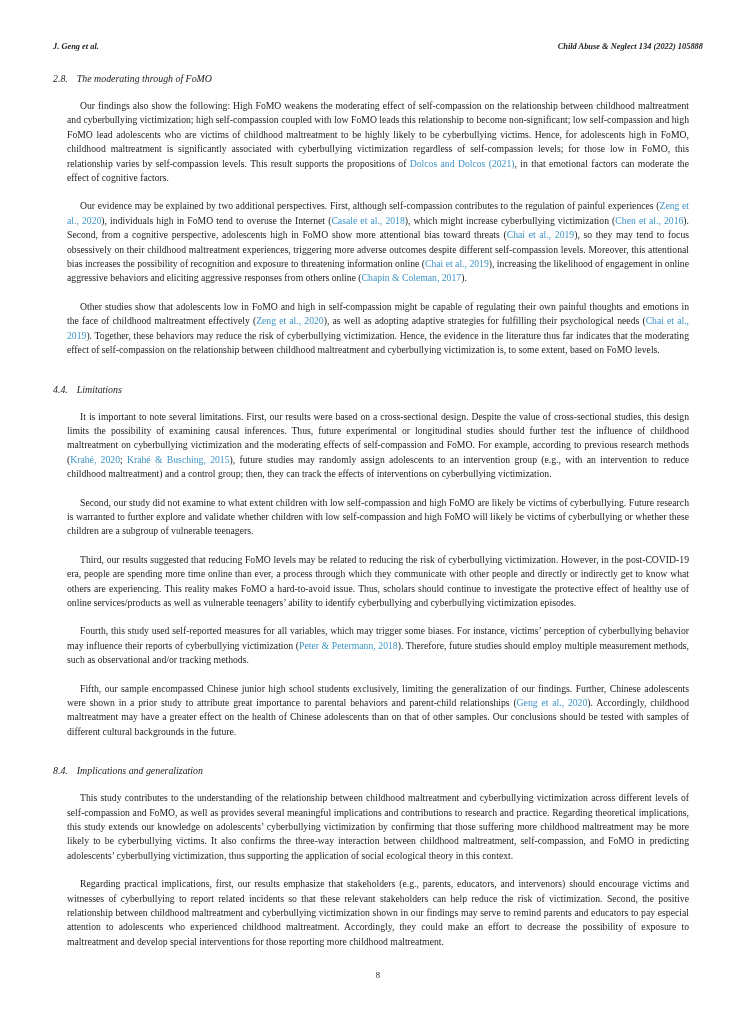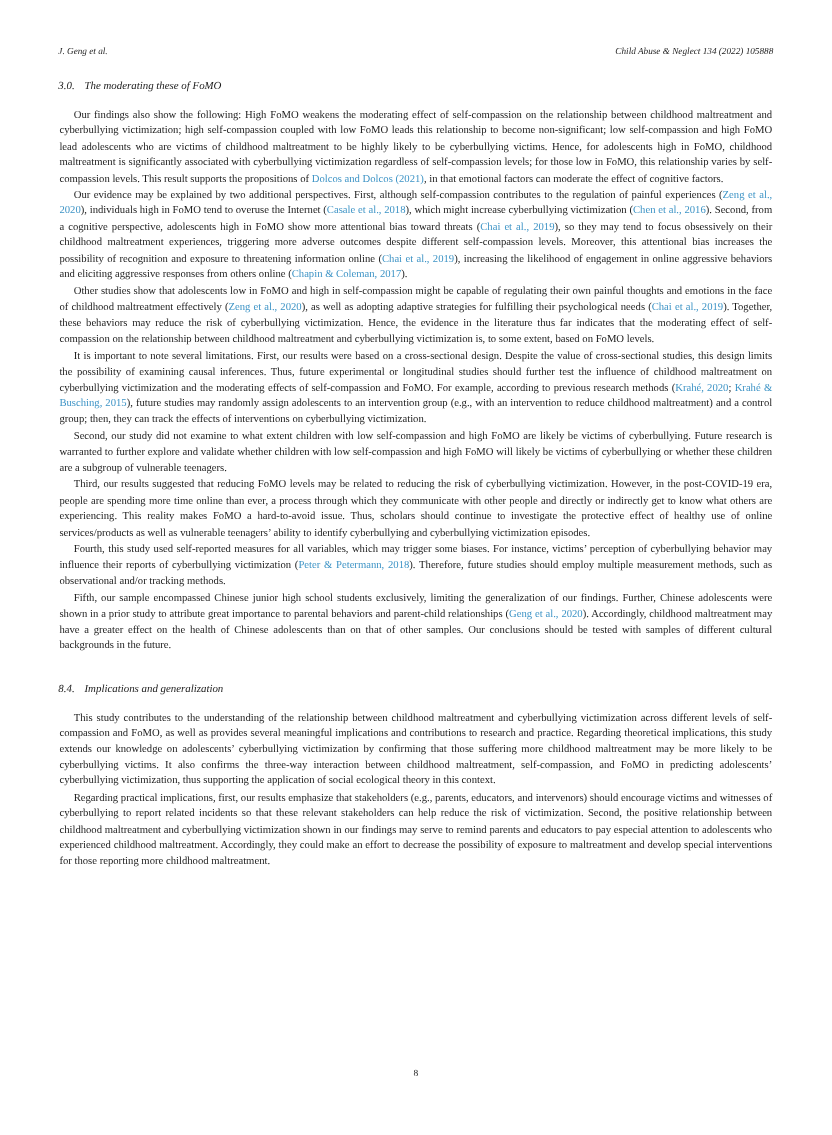--- a/index.html
+++ b/index.html
@@ -15,31 +15,32 @@
     color: var(--text-color, #1c1c1c);
     overflow: hidden;
   }
   .running-head {
     display: flex;
     justify-content: space-between;
     align-items: flex-start;
     font-style: italic;
     font-size: 8.4px;
     line-height: 10px;
+    font-weight: bold;
   }
   .section-heading {
     font-style: italic;
     font-size: 9.9px;
     line-height: 12px;
     margin: 26px 0 13px 0;
   }
   .section-heading:first-child { margin-top: 21px; }
   .section-heading .sec-num { margin-right: 9px; }
   .para {
-    margin: 1px;
+    margin: 14px;
     font-size: 9.7px;
     line-height: 14.4px;
     text-align: justify;
     text-indent: 13px;
   }
   .cite {
     color: var(--link-color, #3e94c6);
     text-decoration: none;
     cursor: pointer;
   }
@@ -55,24 +56,25 @@
 </head>
 <body>
 
 <div class="page">
   <div class="running-head">
     <span>J. Geng et al.</span>
     <span>Child Abuse &amp; Neglect 134 (2022) 105888</span>
   </div>
 
   <main id="article-content">
-      <div class="section-heading"><span class="sec-num">3.0.</span><span>The moderating these of FoMO</span></div>
+      <div class="section-heading"><span class="sec-num">2.8.</span><span>The moderating through of FoMO</span></div>
       <p class="para"><span>Our findings also show the following: High FoMO weakens the moderating effect of self-compassion on the relationship between childhood maltreatment and cyberbullying victimization; high self-compassion coupled with low FoMO leads this relationship to become non-significant; low self-compassion and high FoMO lead adolescents who are victims of childhood maltreatment to be highly likely to be cyberbullying victims. Hence, for adolescents high in FoMO, childhood maltreatment is significantly associated with cyberbullying victimization regardless of self-compassion levels; for those low in FoMO, this relationship varies by self-compassion levels. This result supports the propositions of </span><a class="cite">Dolcos and Dolcos (2021)</a><span>, in that emotional factors can moderate the effect of cognitive factors.</span></p>
       <p class="para"><span>Our evidence may be explained by two additional perspectives. First, although self-compassion contributes to the regulation of painful experiences (</span><a class="cite">Zeng et al., 2020</a><span>), individuals high in FoMO tend to overuse the Internet (</span><a class="cite">Casale et al., 2018</a><span>), which might increase cyberbullying victimization (</span><a class="cite">Chen et al., 2016</a><span>). Second, from a cognitive perspective, adolescents high in FoMO show more attentional bias toward threats (</span><a class="cite">Chai et al., 2019</a><span>), so they may tend to focus obsessively on their childhood maltreatment experiences, triggering more adverse outcomes despite different self-compassion levels. Moreover, this attentional bias increases the possibility of recognition and exposure to threatening information online (</span><a class="cite">Chai et al., 2019</a><span>), increasing the likelihood of engagement in online aggressive behaviors and eliciting aggressive responses from others online (</span><a class="cite">Chapin &amp; Coleman, 2017</a><span>).</span></p>
       <p class="para"><span>Other studies show that adolescents low in FoMO and high in self-compassion might be capable of regulating their own painful thoughts and emotions in the face of childhood maltreatment effectively (</span><a class="cite">Zeng et al., 2020</a><span>), as well as adopting adaptive strategies for fulfilling their psychological needs (</span><a class="cite">Chai et al., 2019</a><span>). Together, these behaviors may reduce the risk of cyberbullying victimization. Hence, the evidence in the literature thus far indicates that the moderating effect of self-compassion on the relationship between childhood maltreatment and cyberbullying victimization is, to some extent, based on FoMO levels.</span></p>
+      <div class="section-heading"><span class="sec-num">4.4.</span><span>Limitations</span></div>
       <p class="para"><span>It is important to note several limitations. First, our results were based on a cross-sectional design. Despite the value of cross-sectional studies, this design limits the possibility of examining causal inferences. Thus, future experimental or longitudinal studies should further test the influence of childhood maltreatment on cyberbullying victimization and the moderating effects of self-compassion and FoMO. For example, according to previous research methods (</span><a class="cite">Krahé, 2020</a><span>; </span><a class="cite">Krahé &amp; Busching, 2015</a><span>), future studies may randomly assign adolescents to an intervention group (e.g., with an intervention to reduce childhood maltreatment) and a control group; then, they can track the effects of interventions on cyberbullying victimization.</span></p>
       <p class="para"><span>Second, our study did not examine to what extent children with low self-compassion and high FoMO are likely be victims of cyberbullying. Future research is warranted to further explore and validate whether children with low self-compassion and high FoMO will likely be victims of cyberbullying or whether these children are a subgroup of vulnerable teenagers.</span></p>
       <p class="para"><span>Third, our results suggested that reducing FoMO levels may be related to reducing the risk of cyberbullying victimization. However, in the post-COVID-19 era, people are spending more time online than ever, a process through which they communicate with other people and directly or indirectly get to know what others are experiencing. This reality makes FoMO a hard-to-avoid issue. Thus, scholars should continue to investigate the protective effect of healthy use of online services/products as well as vulnerable teenagers’ ability to identify cyberbullying and cyberbullying victimization episodes.</span></p>
       <p class="para"><span>Fourth, this study used self-reported measures for all variables, which may trigger some biases. For instance, victims’ perception of cyberbullying behavior may influence their reports of cyberbullying victimization (</span><a class="cite">Peter &amp; Petermann, 2018</a><span>). Therefore, future studies should employ multiple measurement methods, such as observational and/or tracking methods.</span></p>
       <p class="para"><span>Fifth, our sample encompassed Chinese junior high school students exclusively, limiting the generalization of our findings. Further, Chinese adolescents were shown in a prior study to attribute great importance to parental behaviors and parent-child relationships (</span><a class="cite">Geng et al., 2020</a><span>). Accordingly, childhood maltreatment may have a greater effect on the health of Chinese adolescents than on that of other samples. Our conclusions should be tested with samples of different cultural backgrounds in the future.</span></p>
       <div class="section-heading"><span class="sec-num">8.4.</span><span>Implications and generalization</span></div>
       <p class="para"><span>This study contributes to the understanding of the relationship between childhood maltreatment and cyberbullying victimization across different levels of self-compassion and FoMO, as well as provides several meaningful implications and contributions to research and practice. Regarding theoretical implications, this study extends our knowledge on adolescents’ cyberbullying victimization by confirming that those suffering more childhood maltreatment may be more likely to be cyberbullying victims. It also confirms the three-way interaction between childhood maltreatment, self-compassion, and FoMO in predicting adolescents’ cyberbullying victimization, thus supporting the application of social ecological theory in this context.</span></p>
       <p class="para"><span>Regarding practical implications, first, our results emphasize that stakeholders (e.g., parents, educators, and intervenors) should encourage victims and witnesses of cyberbullying to report related incidents so that these relevant stakeholders can help reduce the risk of victimization. Second, the positive relationship between childhood maltreatment and cyberbullying victimization shown in our findings may serve to remind parents and educators to pay especial attention to adolescents who experienced childhood maltreatment. Accordingly, they could make an effort to decrease the possibility of exposure to maltreatment and develop special interventions for those reporting more childhood maltreatment.</span></p>
     </main>
 

